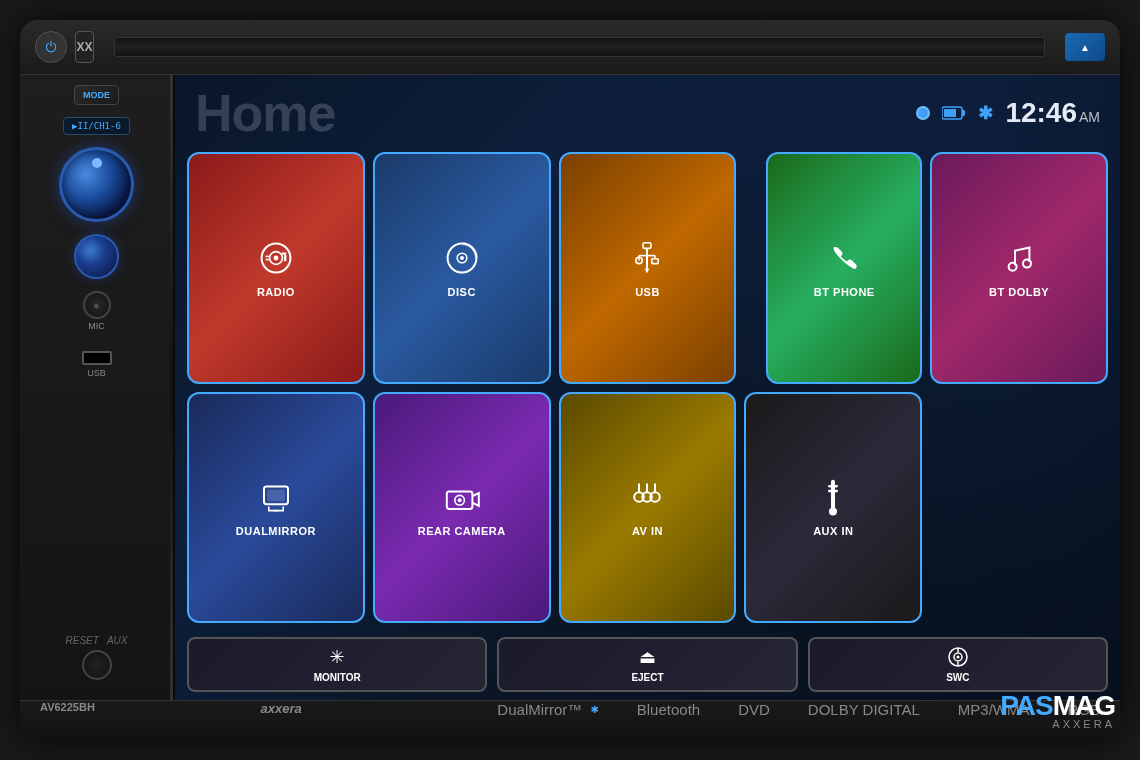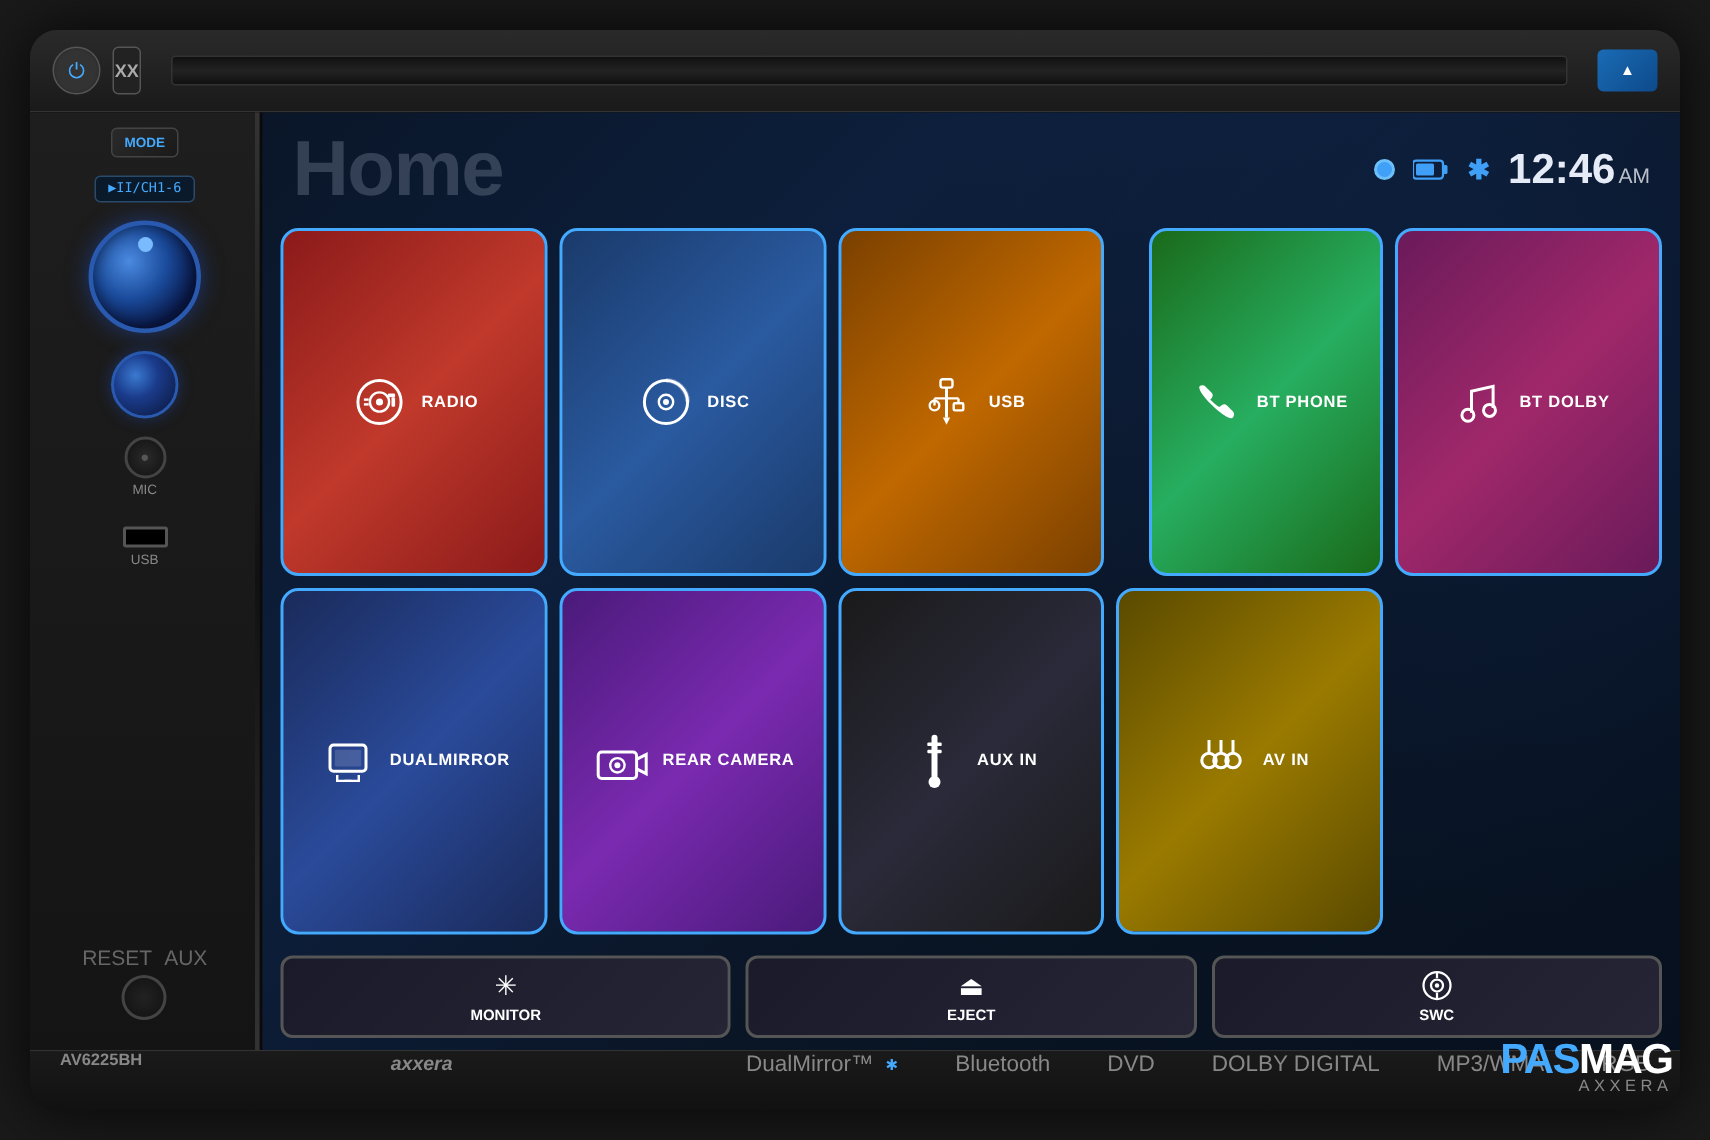--- a/index.html
+++ b/index.html
@@ -236,21 +236,22 @@
     }
 
     .reset-row {
       display: flex;
       gap: 8px;
       align-items: center;
     }
 
     .reset-label, .aux-label {
       color: #666;
-      font-size: 14px;
+      font-size: 10px;
+      font-style: italic;
     }
 
     .reset-knob {
       width: 30px;
       height: 30px;
       border-radius: 50%;
       background: radial-gradient(circle, #222, #111);
       border: 2px solid #444;
     }
 
@@ -340,21 +341,21 @@
       grid-template-columns: repeat(5, 1fr);
       gap: 8px;
       padding: 8px 12px;
       flex: 1;
     }
 
     .icon-btn {
       border-radius: 12px;
       border: 2px solid #4af;
       display: flex;
-      flex-direction: row;
+      flex-direction: column;
       align-items: center;
       justify-content: center;
       gap: 8px;
       cursor: pointer;
       position: relative;
       padding: 10px 5px;
     }
 
     .icon-btn .icon-label {
       font-size: 11px;
@@ -661,40 +662,40 @@
         <div class="icon-btn btn-rearcamera">
           <svg class="svg-icon" viewBox="0 0 50 50" fill="none">
             <rect x="6" y="18" width="32" height="22" rx="3" stroke="white" stroke-width="2.5" fill="none"></rect>
             <path d="M38 24 L46 20 L46 36 L38 32" stroke="white" stroke-width="2.5" fill="none"></path>
             <circle cx="22" cy="29" r="6" stroke="white" stroke-width="2" fill="none"></circle>
             <circle cx="22" cy="29" r="2.5" fill="white"></circle>
           </svg>
           <span class="icon-label">REAR CAMERA</span>
         </div>
 
-        <div class="icon-btn btn-auxin">
-          <svg class="svg-icon" viewBox="0 0 50 50" fill="none">
-            <line x1="25" y1="6" x2="25" y2="38" stroke="white" stroke-width="5" stroke-linecap="round"></line>
-            <rect x="19" y="10" width="12" height="3" rx="1" fill="white"></rect>
-            <rect x="19" y="16" width="12" height="3" rx="1" fill="white"></rect>
-            <circle cx="25" cy="43" r="5" fill="white"></circle>
-          </svg>
-          <span class="icon-label">AUX IN</span>
-        </div>
-
         <div class="icon-btn btn-avin">
           <svg class="svg-icon" viewBox="0 0 50 50" fill="none">
             <circle cx="15" cy="25" r="6" stroke="white" stroke-width="2.5" fill="none"></circle>
             <circle cx="25" cy="25" r="6" stroke="white" stroke-width="2.5" fill="none"></circle>
             <circle cx="35" cy="25" r="6" stroke="white" stroke-width="2.5" fill="none"></circle>
             <line x1="15" y1="8" x2="15" y2="19" stroke="white" stroke-width="2.5"></line>
             <line x1="25" y1="8" x2="25" y2="19" stroke="white" stroke-width="2.5"></line>
             <line x1="35" y1="8" x2="35" y2="19" stroke="white" stroke-width="2.5"></line>
           </svg>
           <span class="icon-label">AV IN</span>
+        </div>
+
+        <div class="icon-btn btn-auxin">
+          <svg class="svg-icon" viewBox="0 0 50 50" fill="none">
+            <line x1="25" y1="6" x2="25" y2="38" stroke="white" stroke-width="5" stroke-linecap="round"></line>
+            <rect x="19" y="10" width="12" height="3" rx="1" fill="white"></rect>
+            <rect x="19" y="16" width="12" height="3" rx="1" fill="white"></rect>
+            <circle cx="25" cy="43" r="5" fill="white"></circle>
+          </svg>
+          <span class="icon-label">AUX IN</span>
         </div>
 
 
       </div>
 
       <div class="bottom-bar">
 
         <div class="bottom-btn">
           <span class="b-icon">✳</span>
           <span class="b-label">MONITOR</span>

